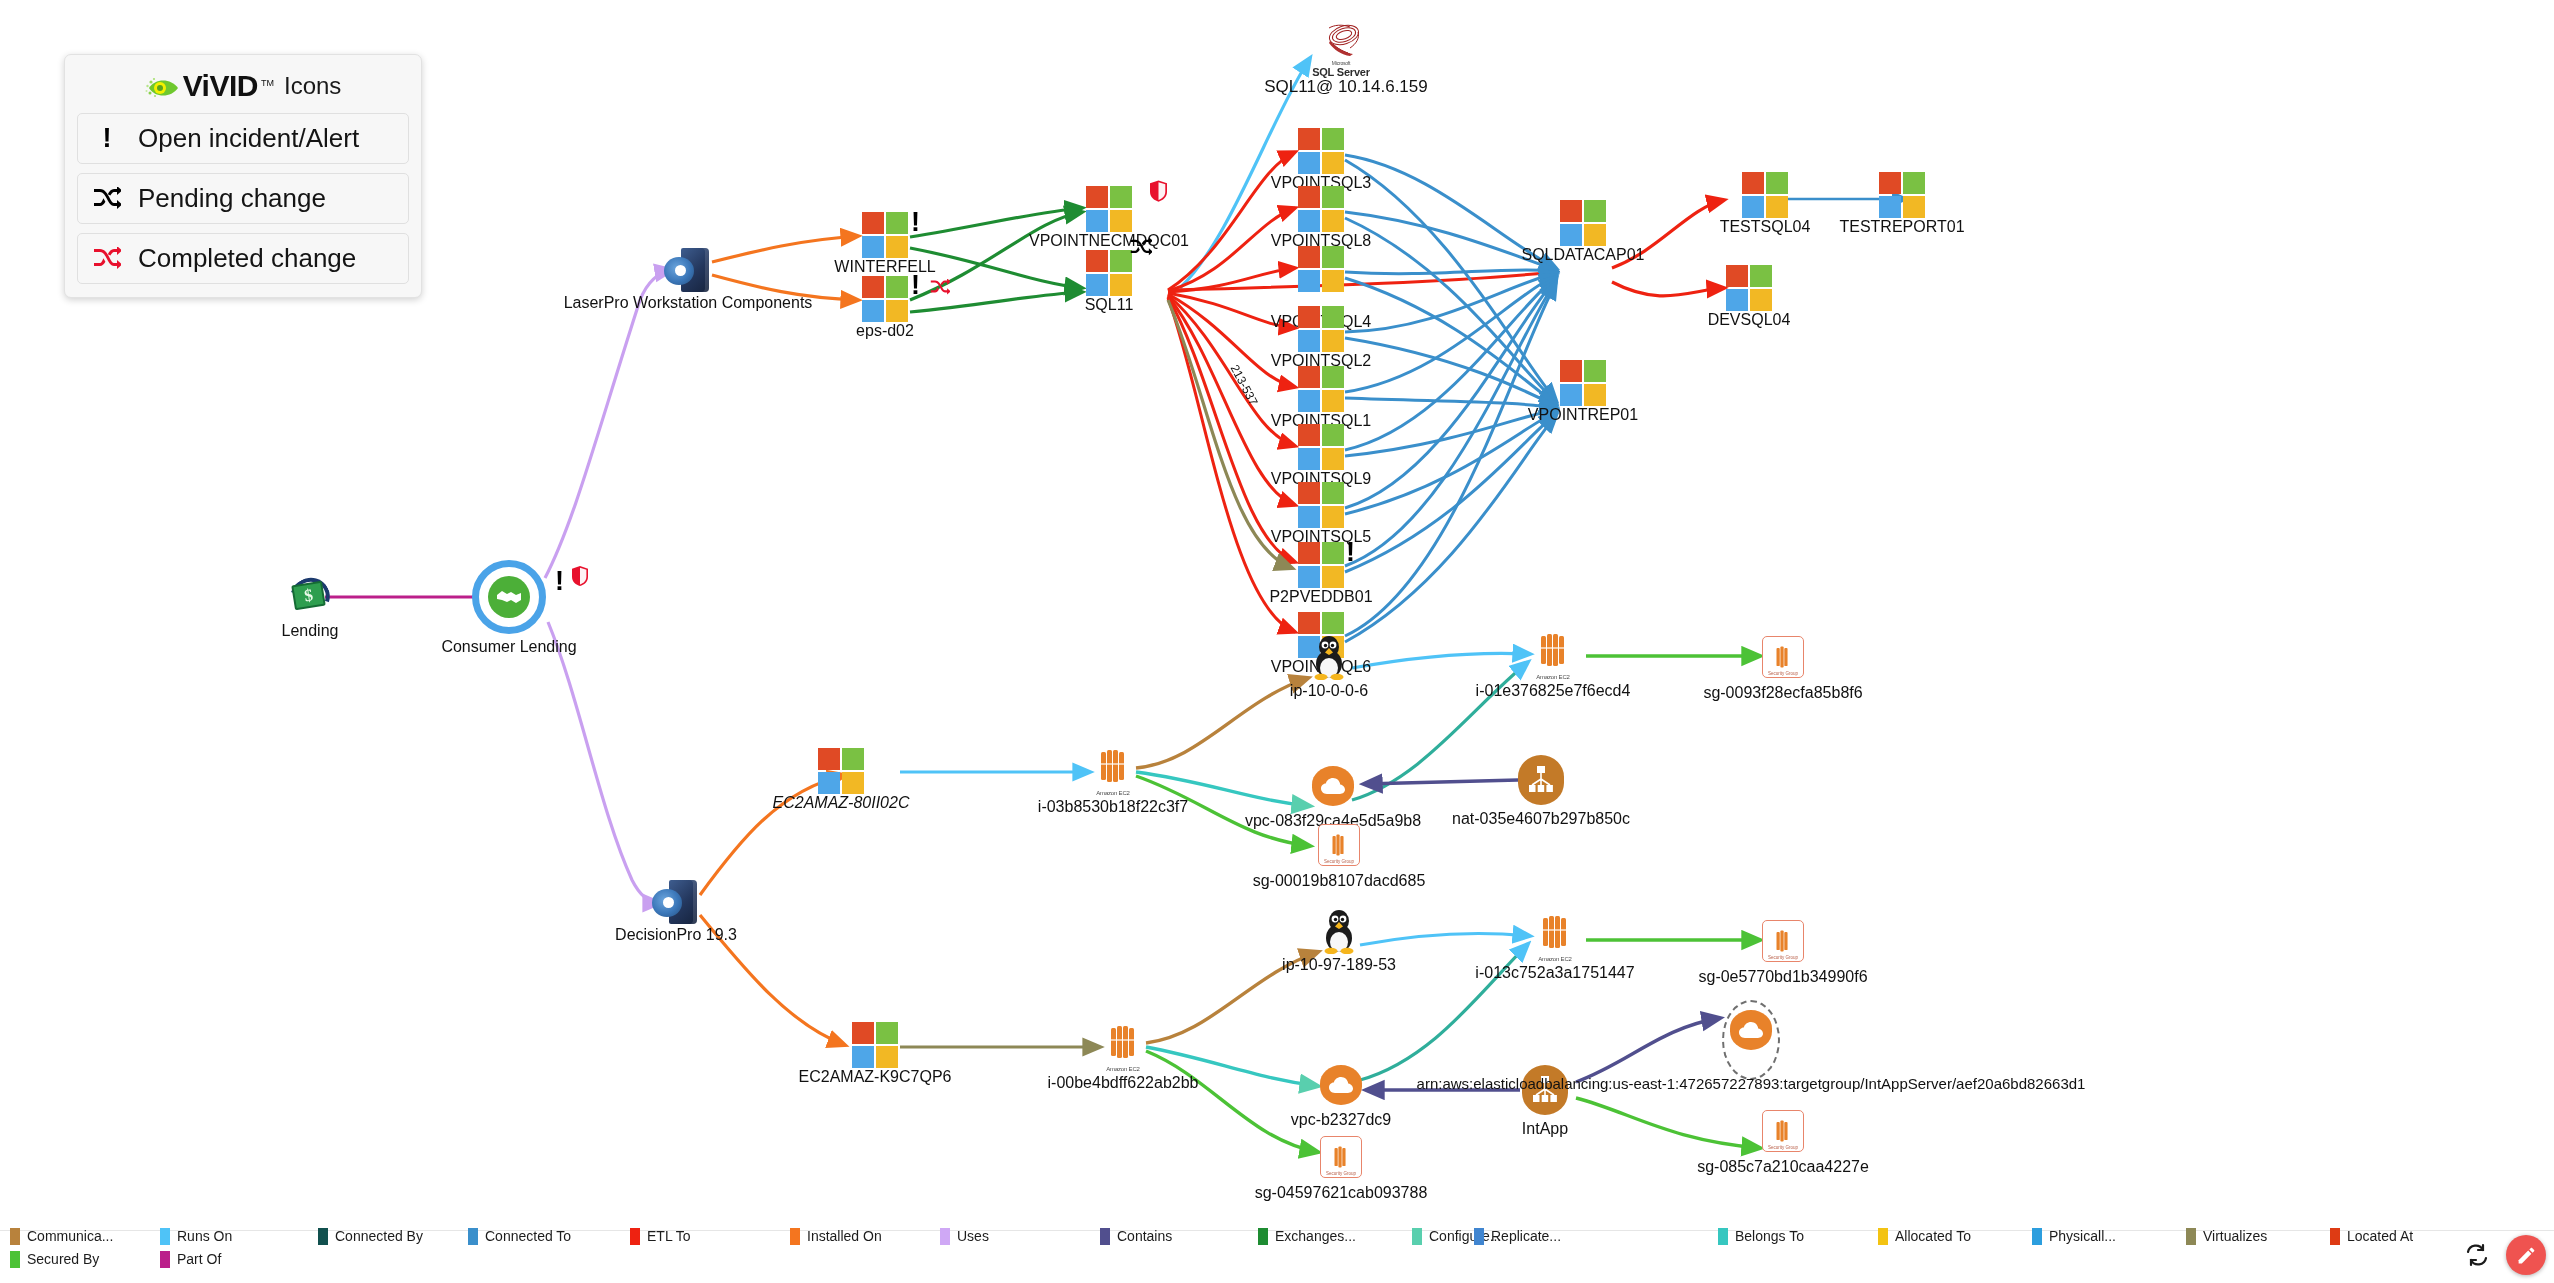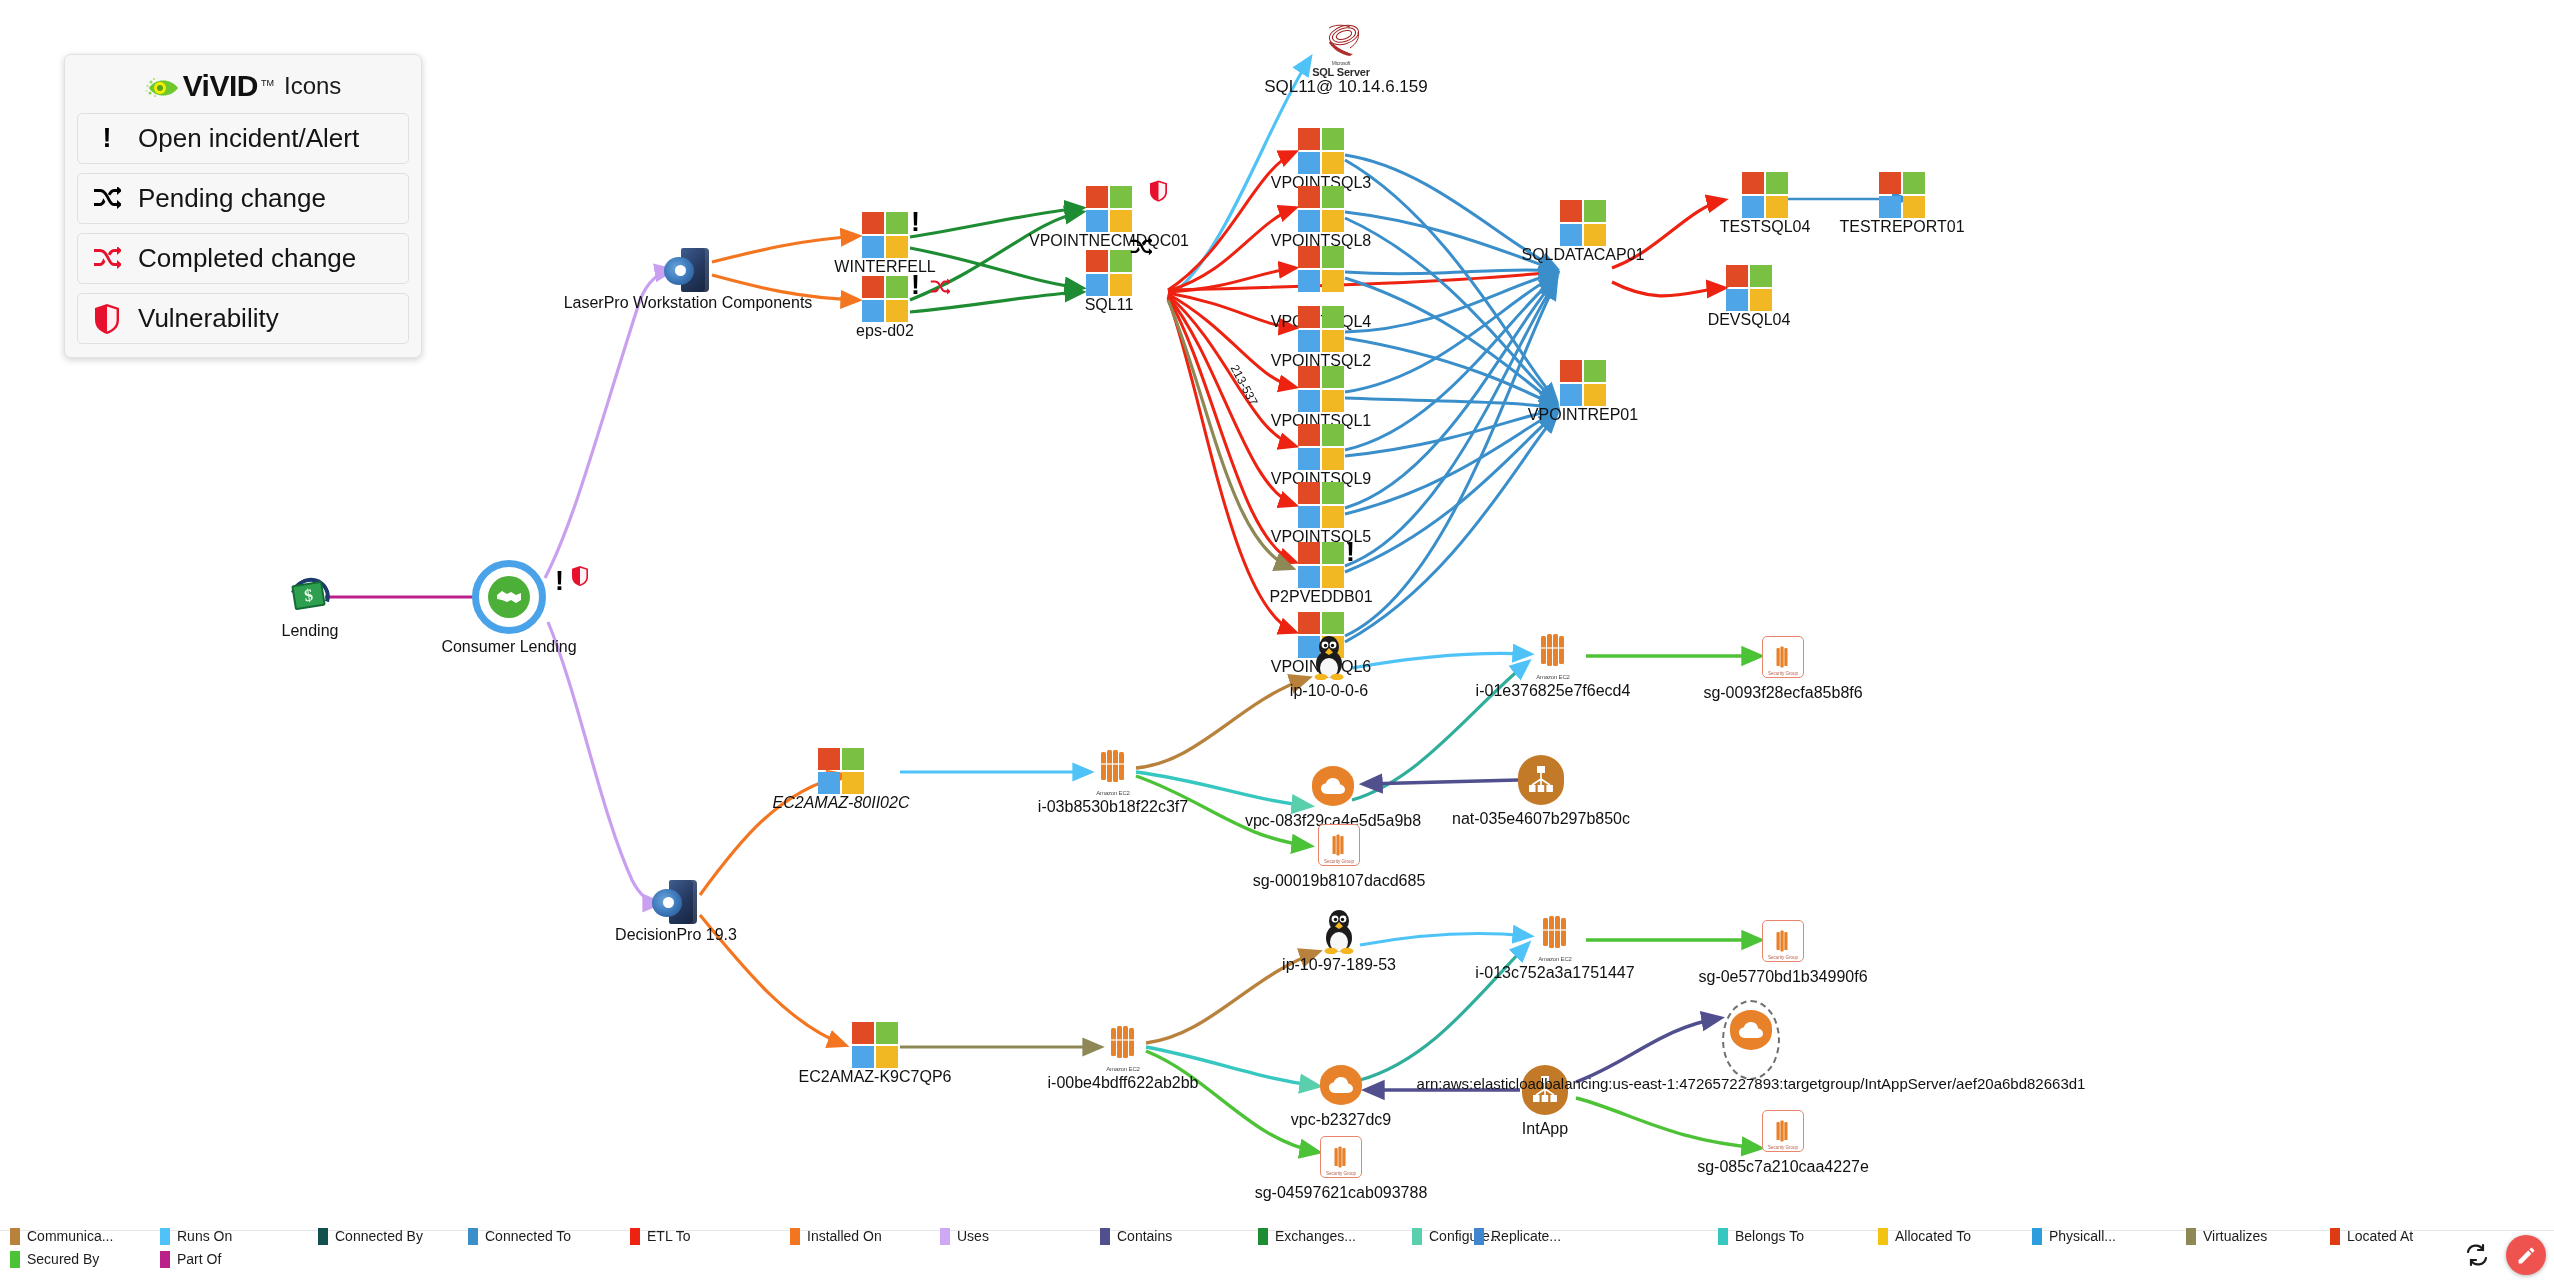--- a/index.html
+++ b/index.html
@@ -376,29 +376,20 @@
       <span class="legend-ico">
         <svg width="28" height="24" viewBox="0 0 28 24">
             <g fill="#e8112d">
           <path d="M1 5 h6 c3 0 5 3 7 7 c2 4 4 7 7 7 h3 v3 l5 -4.5 l-5 -4.5 v3 h-3 c-1.6 0-3-2.2-4.6-5.6 C14.6 7 12 2 7 2 H1z"></path>
           <path d="M1 19 h6 c2.2 0 4-1.8 5.4-4.2 l-2-3.6 C9.4 13.6 8.4 16 7 16 H1z"></path>
           <path d="M17.4 8.6 C18.4 7 19.6 5 21 5 h3 v3 l5-4.5 L24 -1 v3 h-3 c-2.8 0-4.8 2.6-6.2 5.2z"></path>
         </g>
           </svg>
       </span>
       <span class="legend-label">Completed change</span>
-    </div>
-    <div class="legend-row">
-      <span class="legend-ico shield">
-        <svg width="24" height="30" viewBox="0 0 24 30">
-          <path d="M12 0 L24 4 V16 C24 24 18 28 12 30 C6 28 0 24 0 16 V4 Z" fill="#e8112d"></path>
-          <path d="M12 2.5 L12 27.6 C16.8 25.8 21.6 22.4 21.6 16 V5.6 Z" fill="#ffffff" opacity=".95"></path>
-        </svg>
-      </span>
-      <span class="legend-label">Vulnerability</span>
     </div>
   </div>
 
   <div class="node" style="left:290px; top:578px;">
     <div class="money">
       <div class="ring"></div>
         <div class="bill">$</div>
     </div>
     <div class="nlabel" style="top:44px;">Lending</div>
   </div>

